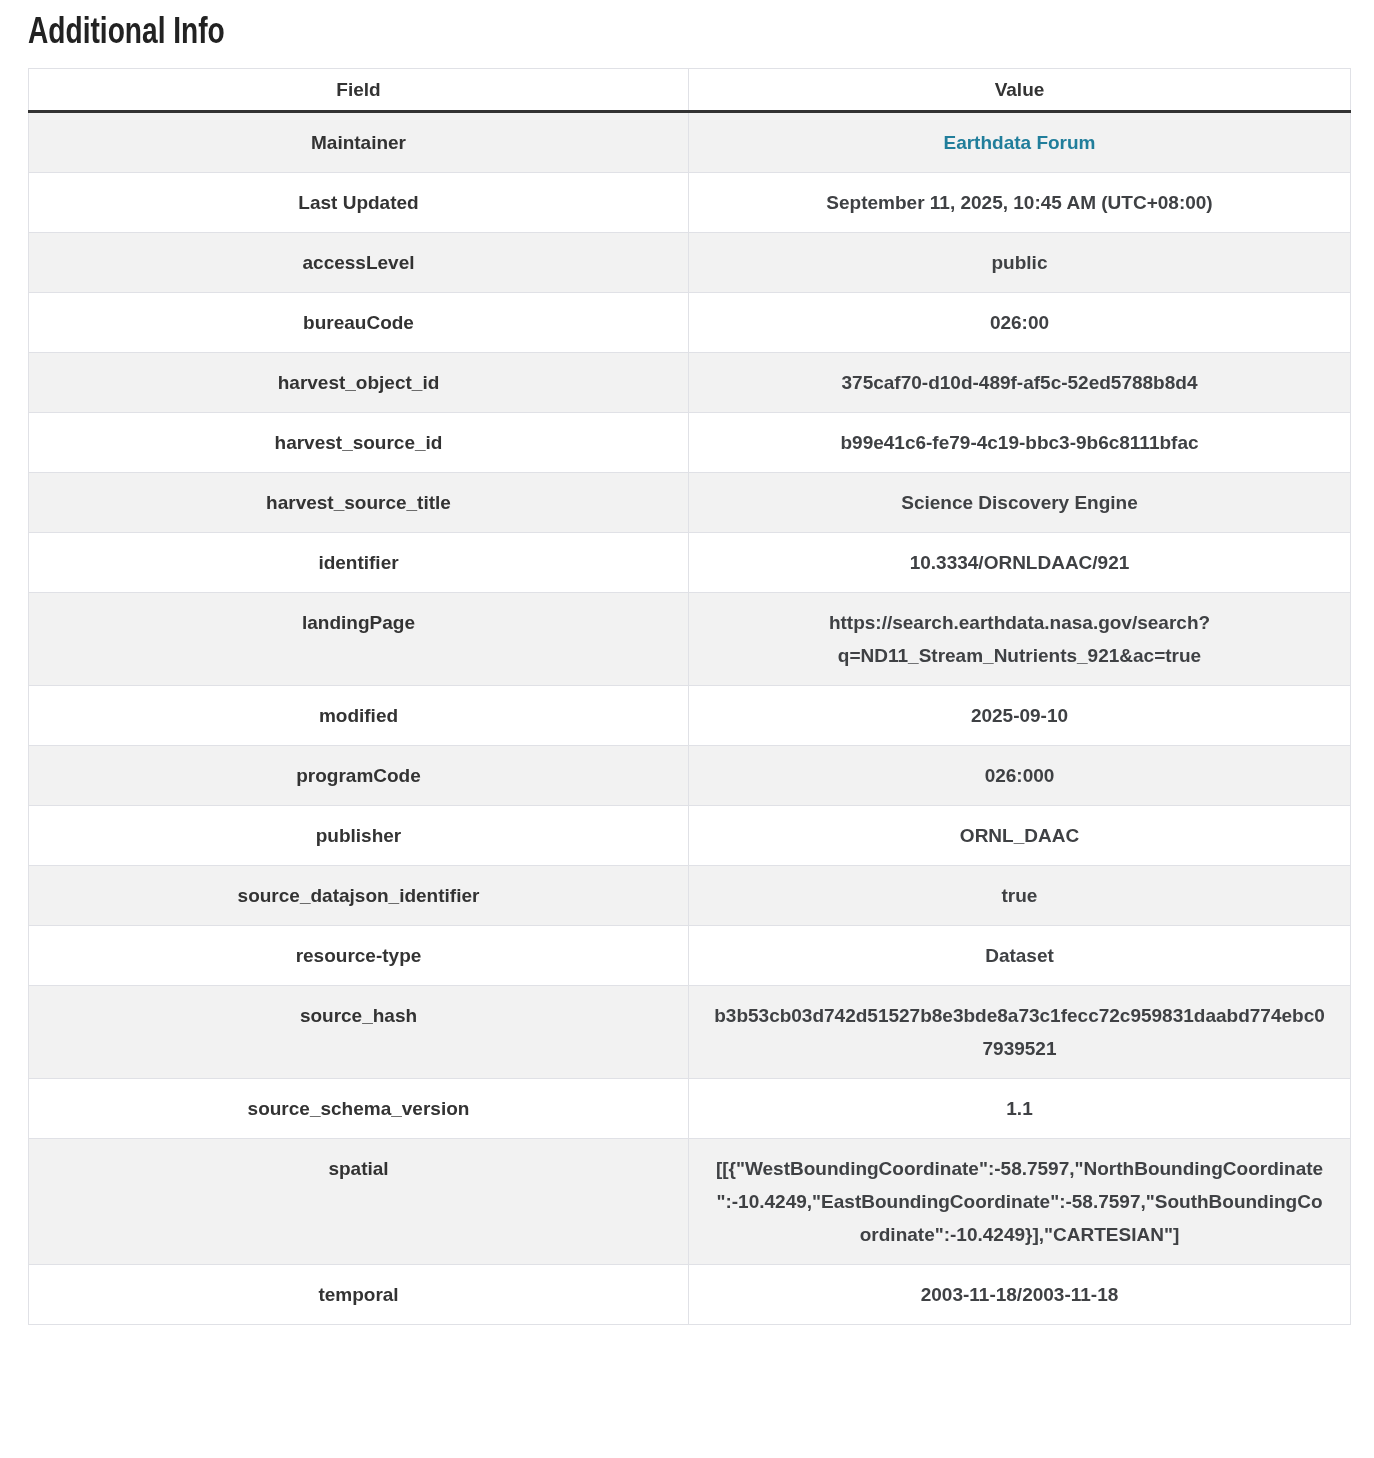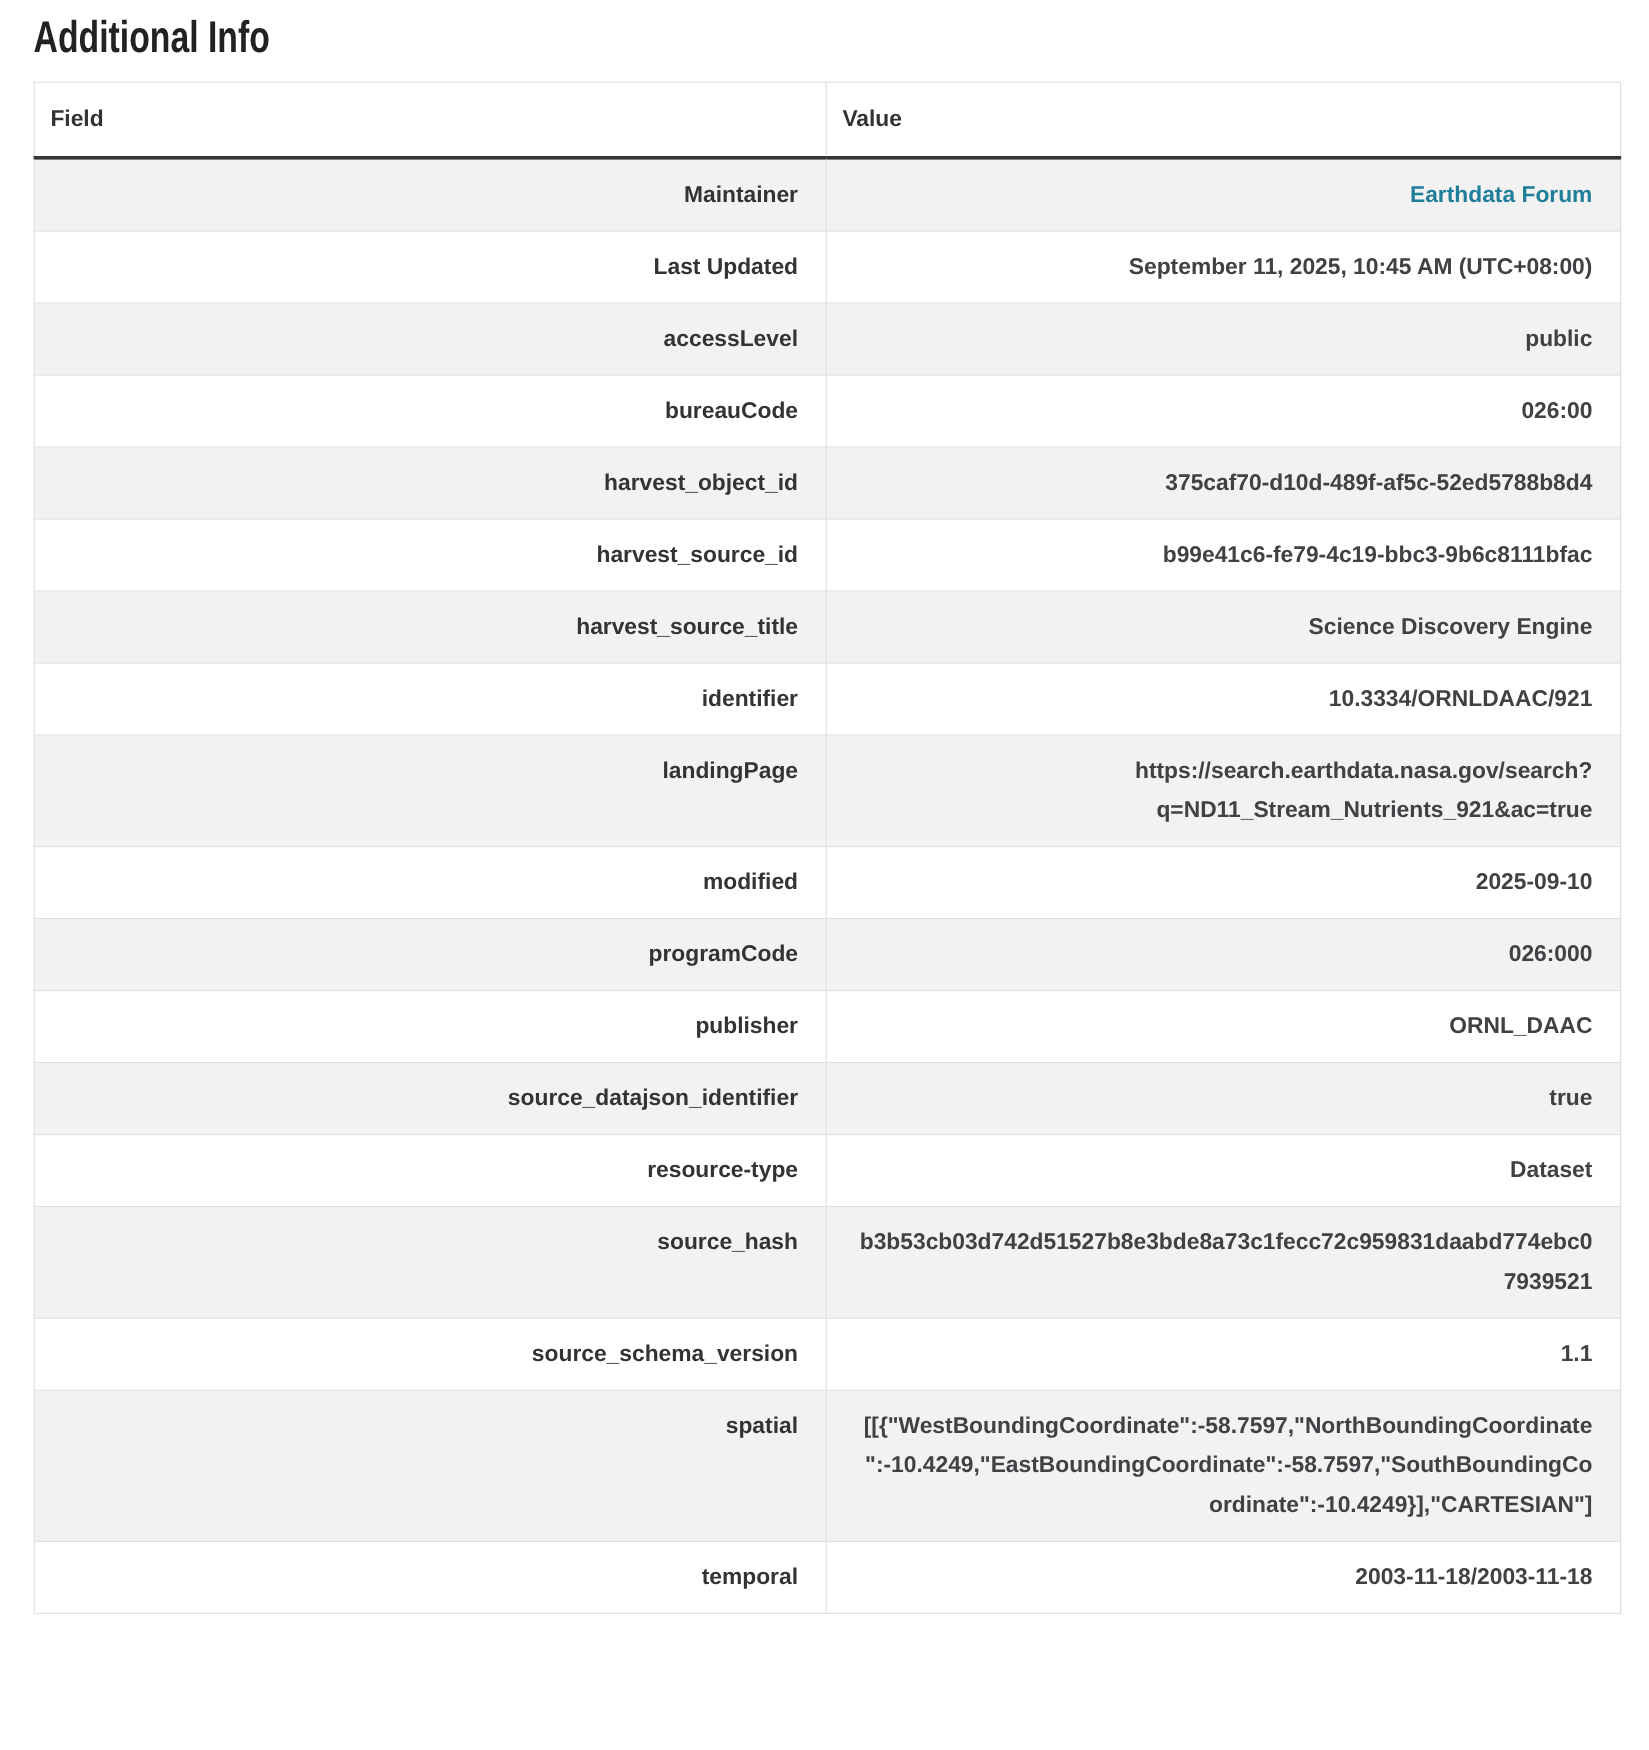--- a/index.html
+++ b/index.html
@@ -36,37 +36,37 @@
   }
   table.info-table {
     width: 1322px;
     border-collapse: collapse;
     table-layout: fixed;
     border: 1px solid var(--border);
   }
   col.c-field { width: 660px; }
   col.c-value { width: 662px; }
   thead th {
-    text-align: left;
+    text-align: center;
     font-size: 19px;
     font-weight: bold;
     color: var(--field-text);
-    padding: 14px 13px;
+    padding: 4px 13px;
     line-height: 33px;
     background: #ffffff;
     border: 1px solid var(--border);
     border-bottom: 3px solid var(--header-border);
   }
   tbody th, tbody td {
     font-size: 19px;
     padding: 13px 23px;
     line-height: 33px;
     vertical-align: top;
     border: 1px solid var(--border);
-    text-align: right;
+    text-align: center;
   }
   tbody th.field-cell {
     font-weight: bold;
     color: var(--field-text);
   }
   tbody td.value-cell {
     font-weight: bold;
     color: var(--value-text);
     overflow-wrap: anywhere;
     word-break: break-word;

